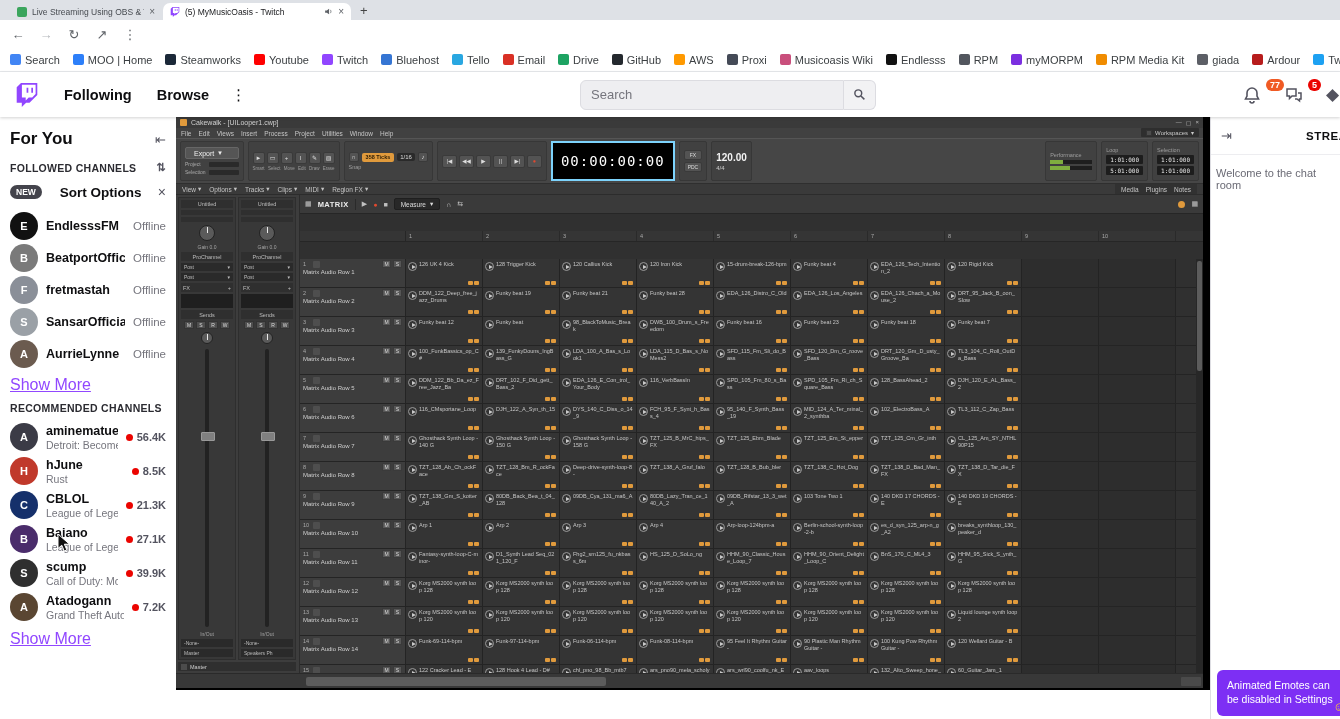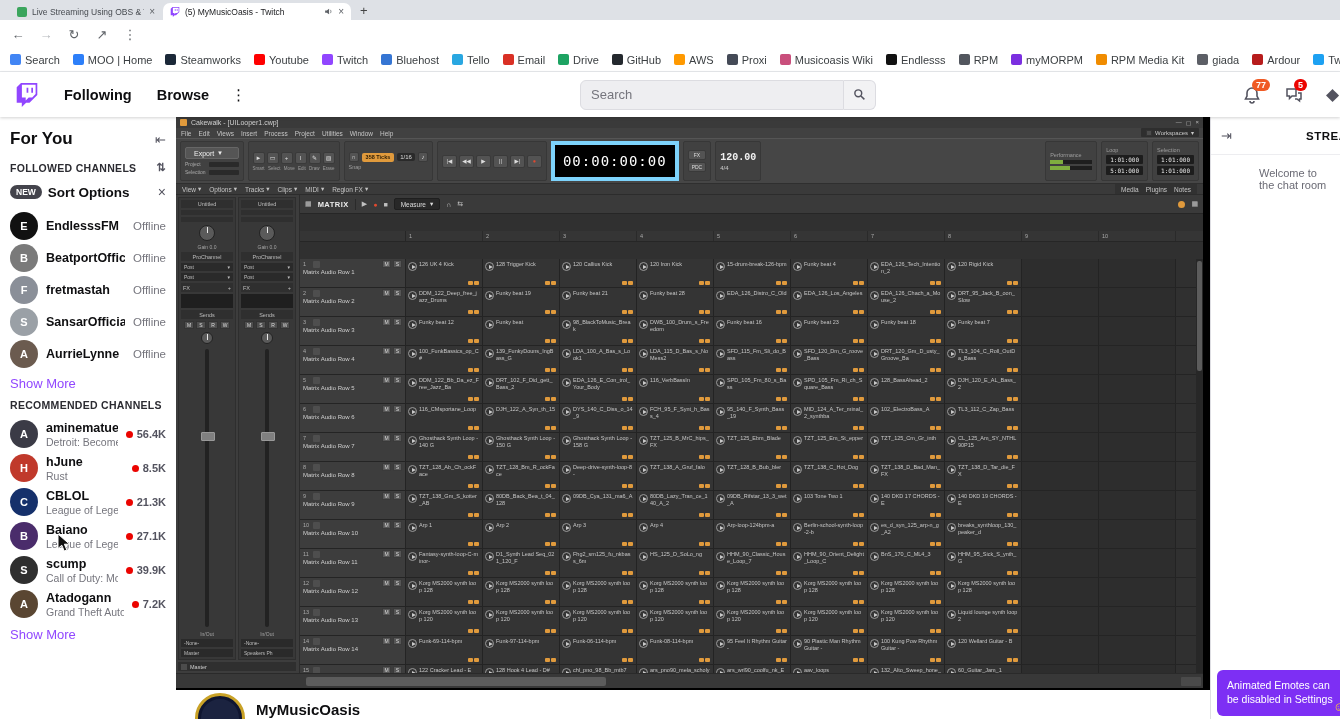--- a/index.html
+++ b/index.html
@@ -29,49 +29,49 @@
   
   .tw-header{height:45px;display:flex;align-items:center;padding:0 15px;background:#fff;box-shadow:0 1px 3px rgba(0,0,0,.18);position:relative;z-index:6;}
   .tw-nav{font-size:14.5px;font-weight:700;color:#0e0e10;margin-left:25px;}
   .tw-dots{margin-left:22px;font-size:15px;color:#0e0e10;}
   .tw-search{position:absolute;left:580px;width:296px;height:30px;display:flex;}
   .tw-search input{flex:1;background:#eeeef1;border:1px solid #dcdce1;border-radius:6px 0 0 6px;padding:0 10px;font-size:13px;color:#0e0e10;outline:none;min-width:0;font-family:"Liberation Sans",sans-serif;}
   .tw-search input::placeholder{color:#75757d;}
   .tw-search-btn{width:32px;background:#f2f2f4;border:1px solid #dcdce1;border-left:none;border-radius:0 6px 6px 0;display:grid;place-items:center;}
   .tw-right{margin-left:auto;display:flex;align-items:center;gap:22px;}
   .tw-icwrap{position:relative;width:20px;height:20px;}
-  .badge{position:absolute;top:-6px;left:10px;background:#f05a24;color:#fff;font-size:9px;font-weight:700;border-radius:8px;padding:1px 4px;line-height:1.2;}
+  .badge{position:absolute;top:-6px;left:24px;background:#f05a24;color:#fff;font-size:9px;font-weight:700;border-radius:8px;padding:1px 4px;line-height:1.2;}
   .badge.red{background:#eb0400;}
   .tw-bits{font-size:17px;color:#53535f;margin-right:-14px;}
 
   
   .sidebar{position:absolute;left:0;top:117px;width:176px;bottom:0;background:#fff;padding:8px 10px 0;overflow:hidden;}
   .sb-head{display:flex;align-items:center;justify-content:space-between;margin:4px 0 12px;}
   .sb-title{font-size:17px;font-weight:700;color:#0e0e10;}
   .sb-collapse{font-size:13px;color:#53535f;}
   .sb-sub{display:flex;justify-content:space-between;align-items:center;font-size:10.5px;font-weight:700;color:#2b2b31;letter-spacing:.3px;margin-bottom:10px;}
   .sb-sort{font-size:11px;color:#53535f;}
   .sort-card{margin:0 0 10px;}
   .sc-row{display:flex;align-items:center;gap:6px;}
   .sc-badge{background:#44444c;color:#fff;font-size:8.5px;font-weight:700;padding:2px 6px;border-radius:8px;}
-  .sc-title{font-size:13.5px;font-weight:700;color:#0e0e10;flex:1;}
+  .sc-title{font-size:13.5px;font-weight:700;color:#0e0e10;flex:1;margin-left:12px;}
   .sc-close{color:#53535f;font-size:14px;}
   .sc-desc{font-size:11.5px;color:#53535f;line-height:1.3;margin-top:7px;}
   .sb-item{display:flex;align-items:center;gap:8px;height:32px;}
   .sb-item.rec{height:34px;}
   .sb-avatar{width:28px;height:28px;border-radius:50%;color:#fff;font-size:11px;font-weight:700;display:grid;place-items:center;flex:none;background:#555;}
   .sb-name{font-size:12.5px;font-weight:700;color:#0e0e10;flex:1;min-width:0;overflow:hidden;white-space:nowrap;}
   .sb-status{font-size:11.5px;color:#75757d;}
   .sb-col{flex:1;min-width:0;display:flex;flex-direction:column;gap:1px;}
   .sb-col .sb-name{flex:none;}
   .sb-cat{font-size:10.5px;color:#75757d;white-space:nowrap;overflow:hidden;}
   .sb-view{display:flex;align-items:center;gap:4px;flex:none;}
   .live-dot{width:7px;height:7px;border-radius:50%;background:#eb0400;}
   .sb-count{font-size:11px;color:#53535f;font-weight:bold;}
-  .sb-more{font-size:13px;color:#9147ff;margin:6px 0 8px;}
+  .sb-more{font-size:16px;color:#9147ff;margin:6px 0 8px;text-decoration:underline;}
   .sb-sub2{font-size:10.5px;font-weight:700;color:#2b2b31;margin:6px 0 6px;letter-spacing:.3px;}
 
   
   .player{position:absolute;left:176px;top:117px;width:1034px;height:573px;background:#000;}
   .ck{position:absolute;left:0;top:0;right:7px;bottom:2px;background:#3c3c3c;color:#c9c9c9;}
   .ck-title{height:11px;background:#3a3a3a;display:flex;align-items:center;padding:0 4px;font-size:7px;color:#cfcfcf;gap:4px;}
   .ck-appic{width:7px;height:7px;background:#e09a3c;border-radius:1px;flex:none;}
   .ck-winbtns{margin-left:auto;display:flex;gap:4px;font-size:6px;color:#bbb;}
   .ck-menu{height:10px;display:flex;align-items:center;gap:7px;font-size:6.5px;color:#c5c5c5;padding:0 5px;background:#414141;}
   .ck-ws{margin-left:auto;background:#2e2e2e;padding:0 5px;height:9px;display:flex;align-items:center;gap:3px;font-size:6px;border-radius:1px;}
@@ -85,23 +85,23 @@
   .ck-tools{display:flex;gap:2px;}
   .ck-tool{width:12px;height:12px;background:#535353;border:1px solid #3a3a3a;border-radius:2px;display:grid;place-items:center;font-size:6px;color:#ddd;}
   .ck-tool-caps{display:flex;gap:2px;font-size:4.5px;color:#9f9f9f;justify-content:space-between;}
   .ck-snap-row{display:flex;gap:3px;align-items:center;}
   .ck-magnet{width:10px;height:10px;background:#535353;border:1px solid #3a3a3a;border-radius:2px;display:grid;place-items:center;font-size:6px;color:#ddd;}
   .ck-snapval{background:#e09a3c;color:#2c1d05;font-size:5.5px;font-weight:700;padding:1.5px 4px;border-radius:2px;white-space:nowrap;}
   .ck-snapnote{background:#2a2a2a;color:#ddd;font-size:6px;padding:1px 3px;border-radius:2px;}
   .ck-transport{display:flex;gap:2px;align-items:center;}
   .ck-tbtn{min-width:15px;height:13px;background:#535353;border:1px solid #3a3a3a;border-radius:2px;display:grid;place-items:center;font-size:5.5px;color:#ddd;padding:0 2px;white-space:nowrap;}
   .ck-tbtn.rec{color:#e0492f;}
-  .ck-time{background:#000;border:4px solid #7dd3fc;color:#fff;font-family:"DejaVu Sans Mono",monospace;font-size:14px;display:flex;align-items:center;padding:0 8px;letter-spacing:1px;}
+  .ck-time{background:#000;border:2px solid #7dd3fc;color:#fff;font-family:"DejaVu Sans Mono",monospace;font-size:14px;display:flex;align-items:center;padding:0 8px;letter-spacing:1px;}
   .ck-sbtn{background:#535353;border:1px solid #3a3a3a;font-size:5px;color:#ddd;padding:1px 3px;border-radius:2px;text-align:center;}
-  .ck-tempo-val{font-family:Liberation Mono, monospace;font-size:10px;font-weight:700;color:#f2f2f2;}
+  .ck-tempo-val{font-family:Liberation Sans, sans-serif;font-size:10px;font-weight:700;color:#f2f2f2;}
   .ck-meter{font-size:6px;color:#ccc;}
   .ck-bar{width:42px;height:4px;background:#1e1e1e;}
   .ck-bar i{display:block;height:100%;background:#7fae3f;}
   .t-box{background:#1d1d1d;color:#e8e8e8;font-family:"DejaVu Sans Mono",monospace;font-size:6px;padding:1px 4px;border-radius:1px;white-space:nowrap;}
   .ck-spacer{flex:1;}
   .ck-tv{position:absolute;left:0;top:67px;right:0;height:11px;background:#3a3a3a;border-bottom:1px solid #2c2c2c;display:flex;align-items:center;gap:8px;padding:0 6px;font-size:6.5px;color:#c5c5c5;}
   .tv-item{display:flex;gap:2px;align-items:center;white-space:nowrap;}
   .tv-right{margin-left:auto;display:flex;gap:7px;background:#313131;padding:0 6px;height:100%;align-items:center;}
 
   .ck-console{position:absolute;left:0;top:78px;width:124px;bottom:15px;background:#3d3d3d;border-right:1px solid #2c2c2c;display:flex;gap:2px;padding:2px 2px 13px;}
@@ -157,21 +157,21 @@
   .mx-vthumb{position:absolute;top:2px;left:1px;width:5px;height:110px;background:#5c5c5c;border-radius:2px;}
   .ck-hbar{position:absolute;left:0;right:0;bottom:0;height:15px;background:#383838;border-top:1px solid #2a2a2a;}
   .ck-hthumb{position:absolute;left:130px;top:3px;width:300px;height:9px;background:#5c5c5c;border-radius:2px;}
   .ck-hcorner{position:absolute;right:2px;top:3px;width:20px;height:9px;background:#4a4a4a;border-radius:1px;}
 
   
   .chat{position:absolute;left:1210px;top:117px;width:130px;bottom:0;background:#fff;border-left:1px solid #dedee3;overflow:hidden;}
   .chat-head{height:38px;border-bottom:1px solid #ededf0;position:relative;}
   .chat-collapse{position:absolute;left:10px;top:11px;font-size:13px;color:#53535f;}
   .chat-title{position:absolute;left:95px;top:13px;font-size:11.5px;font-weight:700;letter-spacing:.5px;color:#0e0e10;white-space:nowrap;}
-  .chat-welcome{padding:12px 12px;font-size:11px;color:#6a6a74;margin-left:36px;}
+  .chat-welcome{padding:12px 5px;font-size:11px;color:#6a6a74;}
   .chat-notice{position:absolute;left:6px;top:553px;width:134px;background:#7d2ff4;border-radius:6px;padding:8px 10px 10px;color:#fff;font-size:10.5px;line-height:1.35;}
   .notice-emote{position:absolute;right:5px;bottom:1px;font-size:13px;color:#ffd12a;}
 
   
   .bottombar{position:absolute;left:176px;top:690px;width:1034px;height:29px;background:#fff;}
   .bb-avatar{position:absolute;left:19px;top:3px;width:50px;height:50px;border-radius:50%;background:#1b2340;border:3px solid #c9a227;box-shadow:inset 0 0 0 3px #0f1530;}
   .bb-name{position:absolute;left:80px;top:11px;font-size:15px;font-weight:800;color:#0e0e10;}
 
   .cursor{position:absolute;left:57px;top:533px;z-index:99;}
 </style>
@@ -1954,24 +1954,20 @@
       <span class="chat-collapse">⇥</span>
       <span class="chat-title">STREAM CHAT</span>
     </div>
     <div class="chat-welcome">Welcome to the chat room</div>
     <div class="chat-notice">
       <span>Animated Emotes can be disabled in Settings</span>
       <span class="notice-emote">☺</span>
     </div>
   </div>
 
-  <div class="bottombar">
-    <span class="bb-avatar"></span>
-    <span class="bb-name">MyMusicOasis</span>
-  </div>
 
   <span class="cursor">
     <svg width="14" height="20" viewBox="0 0 14 20">
         <path d="M1 1v14.5l3.8-3.3 2.4 5.8 2.6-1.1-2.4-5.7h5.1z" fill="#111" stroke="#fff" stroke-width="1"></path>
       </svg>
   </span>
 
 </div>
 
 </body></html>

